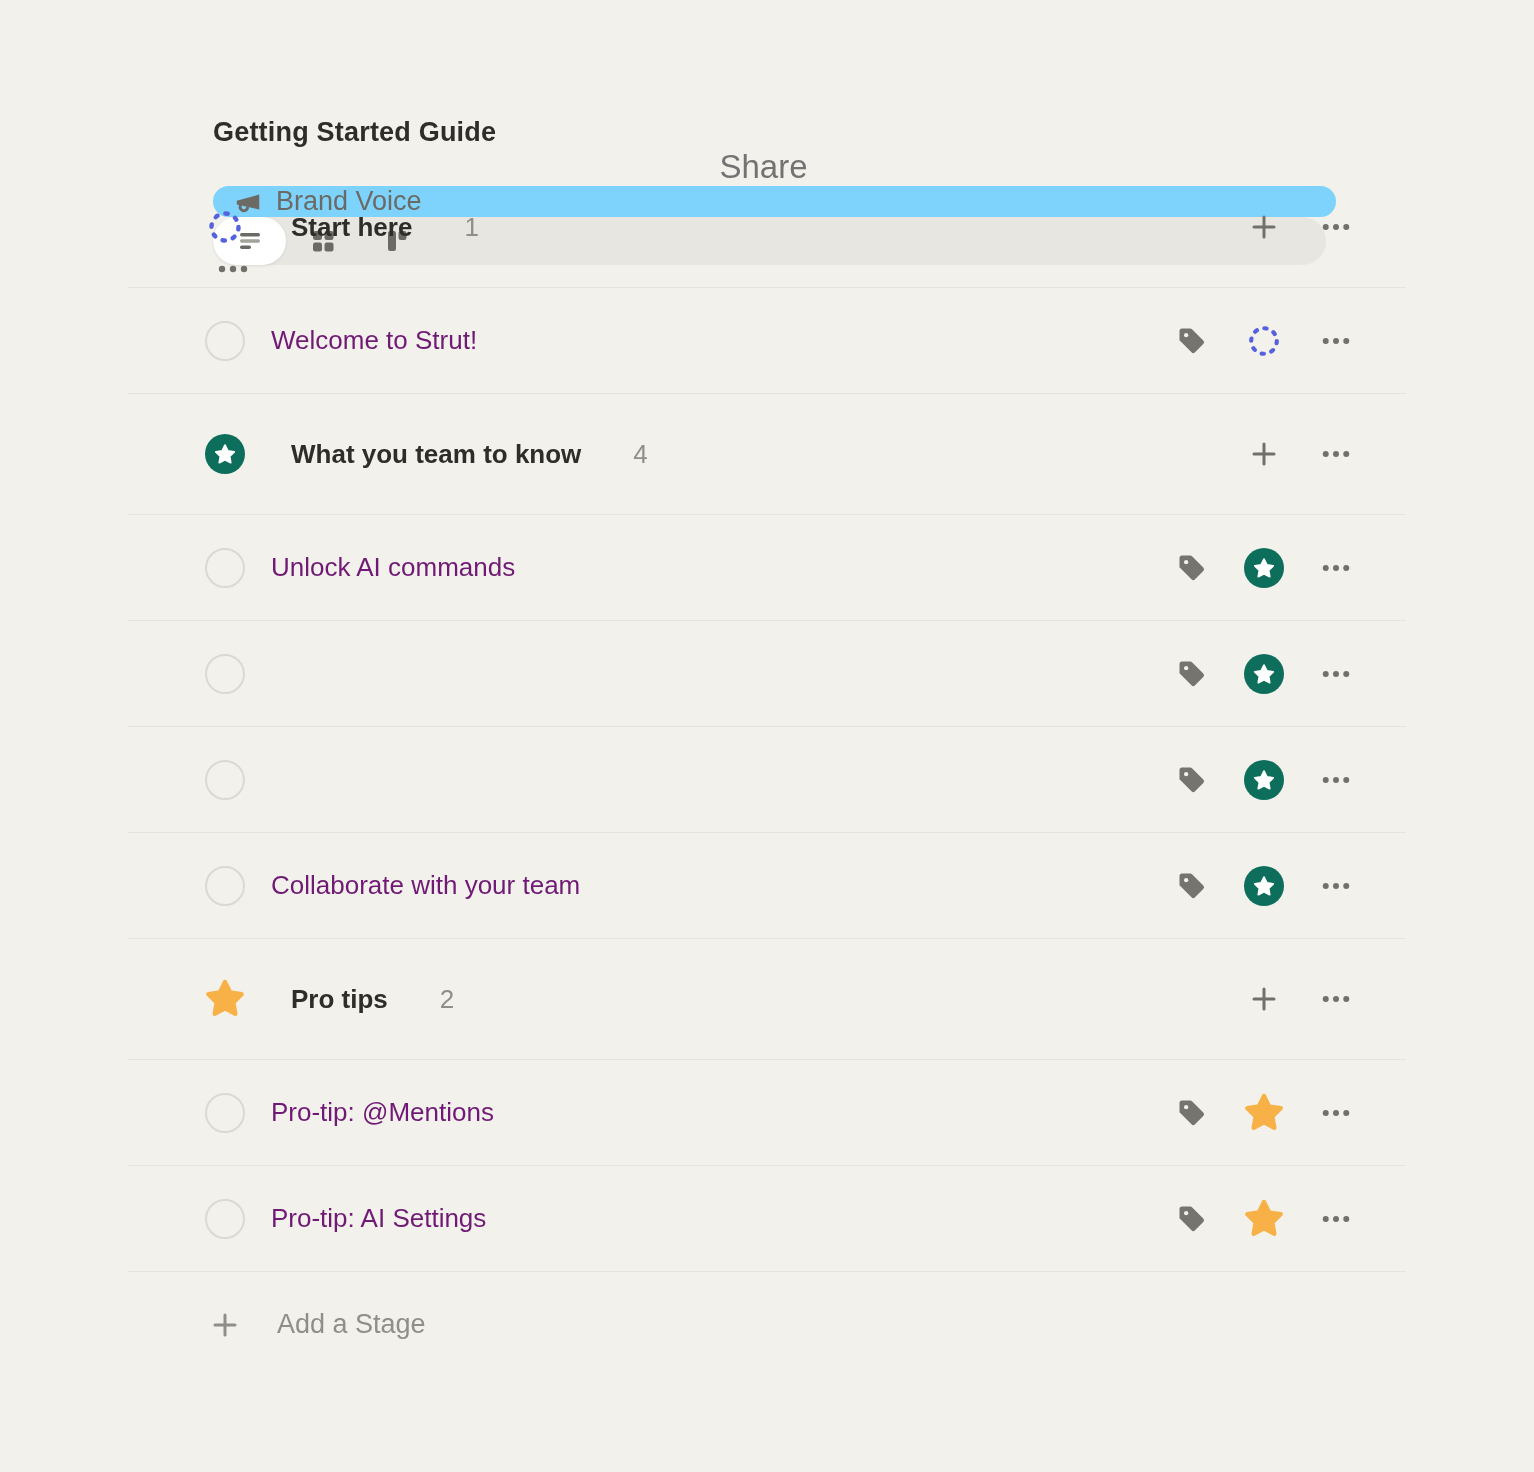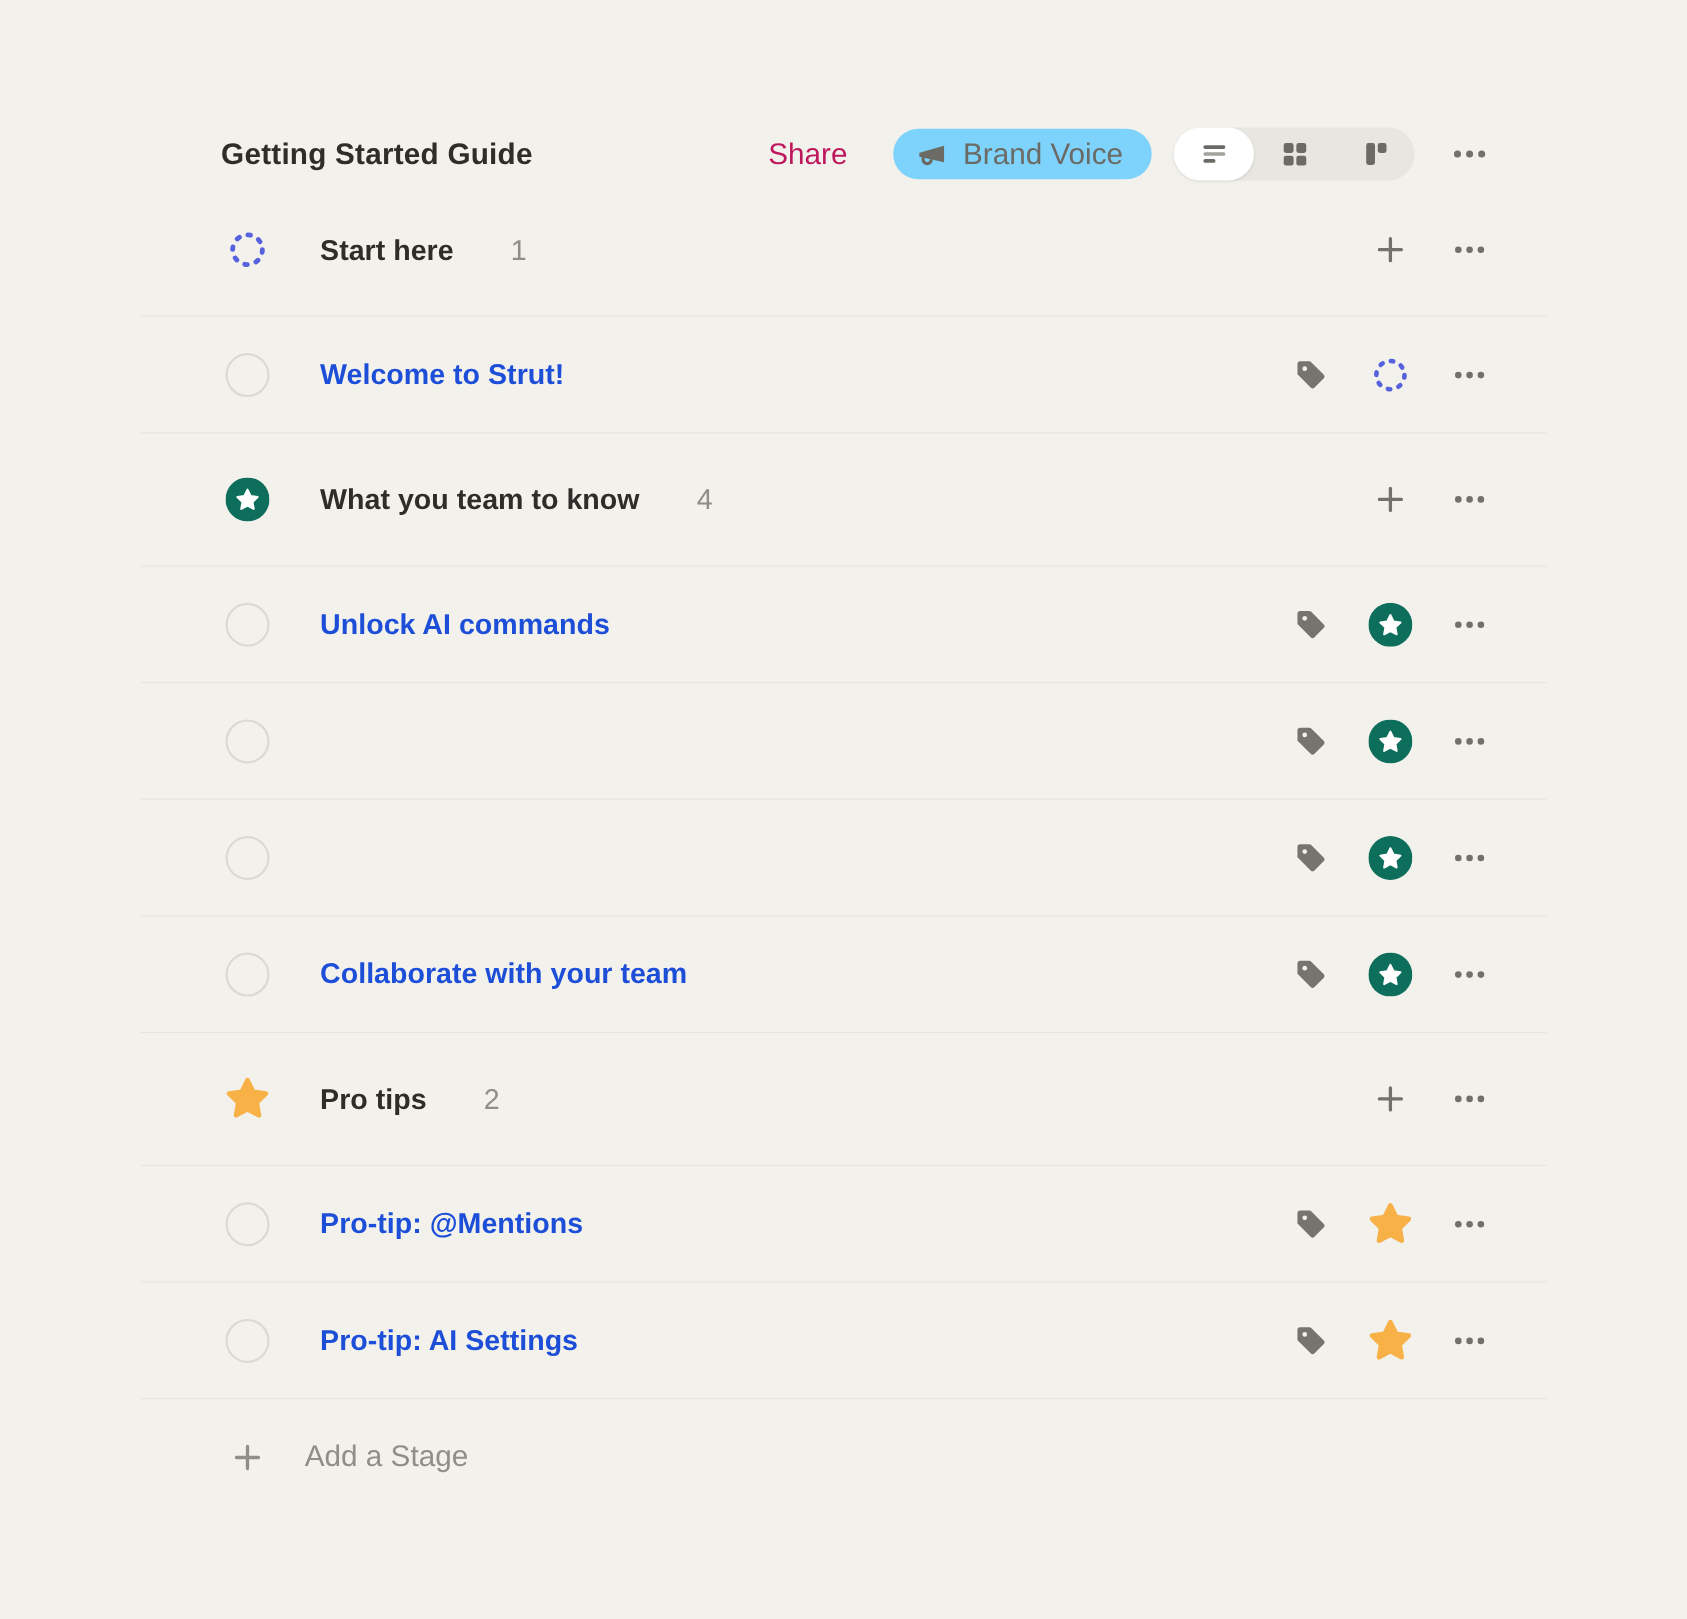--- a/index.html
+++ b/index.html
@@ -1,24 +1,24 @@
 <!DOCTYPE html>
 <html><head>
 <meta charset="utf-8">
 <style>
   html,body{margin:0;padding:0;background:#f2f1ec;}
   .page{position:relative;width:1534px;height:1472px;background:#f2f1ec;
         font-family:"Liberation Sans",sans-serif;color:#31302b;overflow:hidden;}
 
   
-  .topbar{position:absolute;left:124px;right:128px;top:117px;height:46px;
-          display:flex;align-items:center;padding:0 50px 0 77px;box-sizing:border-box;}
+  .topbar{position:absolute;left:136px;right:128px;top:117px;height:46px;
+          display:flex;padding:0 50px 0 77px;box-sizing:border-box;flex-direction:column;}
   .title{font-size:27px;font-weight:700;color:#2e2d29;letter-spacing:.2px;margin:0;}
   .spacer{flex:1;}
-  .share-btn{background:none;border:none;font-family:inherit;font-size:27px;color:#be185d;
+  .share-btn{background:none;border:none;font-family:inherit;font-size:33px;color:#737373;
              cursor:pointer;padding:0;margin-right:42px;}
   .brand-voice{display:flex;align-items:center;gap:13px;background:#7dd3fc;border:none;
                border-radius:23px;height:46px;padding:0 26px 0 20px;cursor:pointer;
                font-family:inherit;font-size:27px;color:#6b6a65;margin-right:20px;}
   .segmented{display:flex;align-items:center;background:#e8e6e1;border-radius:24px;
              height:48px;margin-right:30px;}
   .seg{width:73px;height:48px;display:flex;align-items:center;justify-content:center;
        background:none;border:none;cursor:pointer;border-radius:24px;}
   .seg.active{background:#ffffff;box-shadow:0 1px 3px rgba(0,0,0,.10);}
   .icon-btn{background:none;border:none;cursor:pointer;width:40px;height:40px;
@@ -26,21 +26,21 @@
 
   
   .list{position:absolute;left:128px;right:128px;top:167px;}
   .row{display:flex;align-items:center;box-sizing:border-box;
        border-bottom:1px solid #e6e4df;padding:0 50px 0 77px;gap:14px;}
   .row.stage{height:121px;}
   .row.item{height:106px;}
   .lead{width:40px;height:40px;display:flex;align-items:center;justify-content:center;flex:none;}
   .stage-name{font-size:26px;font-weight:700;color:#2e2d29;margin-left:32px;}
   .stage-count{font-size:26px;font-weight:400;color:#8f8e88;margin-left:38px;}
-  .item-title{font-size:26px;font-weight:700;color:#1d4ed8;margin-left:32px;}
+  .item-title{font-size:26px;font-weight:400;color:#701a75;margin-left:12px;}
   .checkbox{width:40px;height:40px;border-radius:50%;border:2px solid #dcd9d2;
             box-sizing:border-box;background:transparent;cursor:pointer;padding:0;}
   .right{margin-left:auto;display:flex;align-items:center;gap:32px;}
   .cell{width:40px;height:40px;display:flex;align-items:center;justify-content:center;flex:none;}
 
   
   .add-stage{display:flex;align-items:center;height:105px;padding:0 50px 0 77px;
              cursor:pointer;}
   .add-stage .label{font-size:27px;color:#8f8e88;margin-left:32px;}
 </style>

